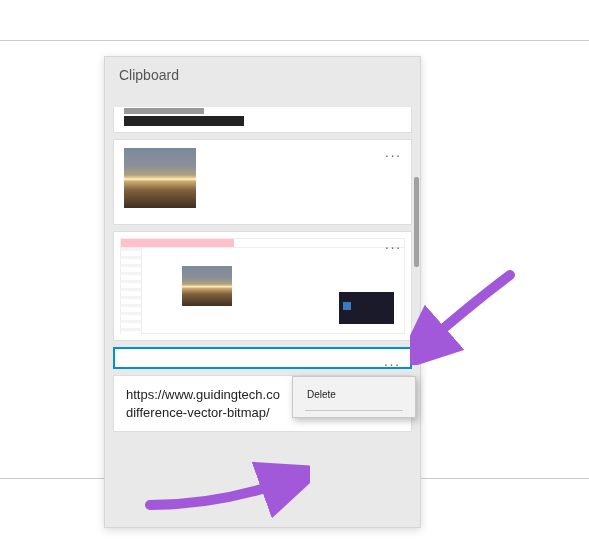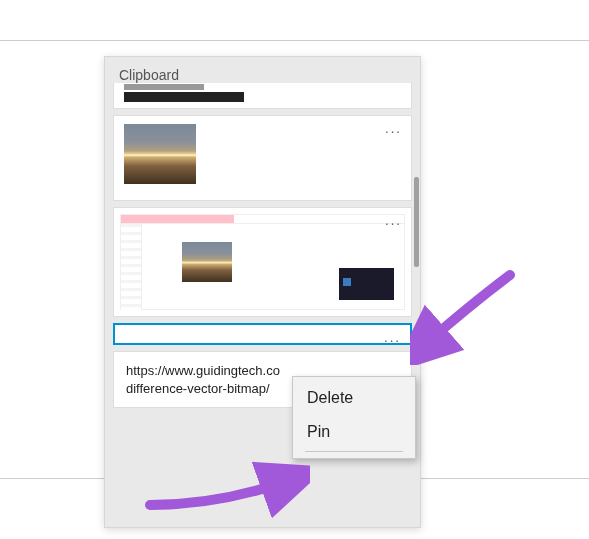--- a/index.html
+++ b/index.html
@@ -28,21 +28,21 @@
     left: 104px;
     width: 315px;
     height: 470px;
     background: #e9e9e9;
     border: 1px solid #d6d6d6;
     box-shadow: 0 2px 8px rgba(0,0,0,0.15);
     display: flex;
     flex-direction: column;
   }
   .panel-header {
-    padding: 10px 14px 0 14px;
+    padding: 10px 14px 24px 14px;
     font-size: 14px;
     color: #555;
   }
   .entries {
     flex: 1;
     padding: 0 8px 8px 8px;
     overflow: hidden;
     display: flex;
     flex-direction: column;
     gap: 6px;
@@ -189,21 +189,21 @@
     top: 376px;
     left: 292px;
     width: 122px;
     background: #f2f2f2;
     border: 1px solid #c8c8c8;
     box-shadow: 2px 3px 7px rgba(0,0,0,0.25);
     padding: 4px 0;
   }
   .menu-item {
     padding: 8px 14px;
-    font-size: 16px;
+    font-size: 10px;
     color: #222;
     cursor: pointer;
   }
   .menu-sep {
     margin: 2px 12px;
     border: none;
     border-top: 1px solid #c8c8c8;
   }
   .arrow {
     position: absolute;
@@ -253,21 +253,20 @@
 difference-vector-bitmap/</span>
     </div>
 
   </div>
 
   <div class="scrollbar"></div>
 </div>
 
 <div class="context-menu">
   <div class="menu-item">Delete</div>
-  <div class="menu-item">Pin</div>
   <hr class="menu-sep">
 </div>
 
 <div class="arrow" style="top:265px; left:410px;">
   <svg width="110" height="100">
     <defs>
       <marker id="ah1" markerWidth="7" markerHeight="7" refX="3" refY="3" orient="auto">
         <polygon points="0 0, 7 3, 0 6" fill="#a259d9"></polygon>
       </marker>
     </defs>

